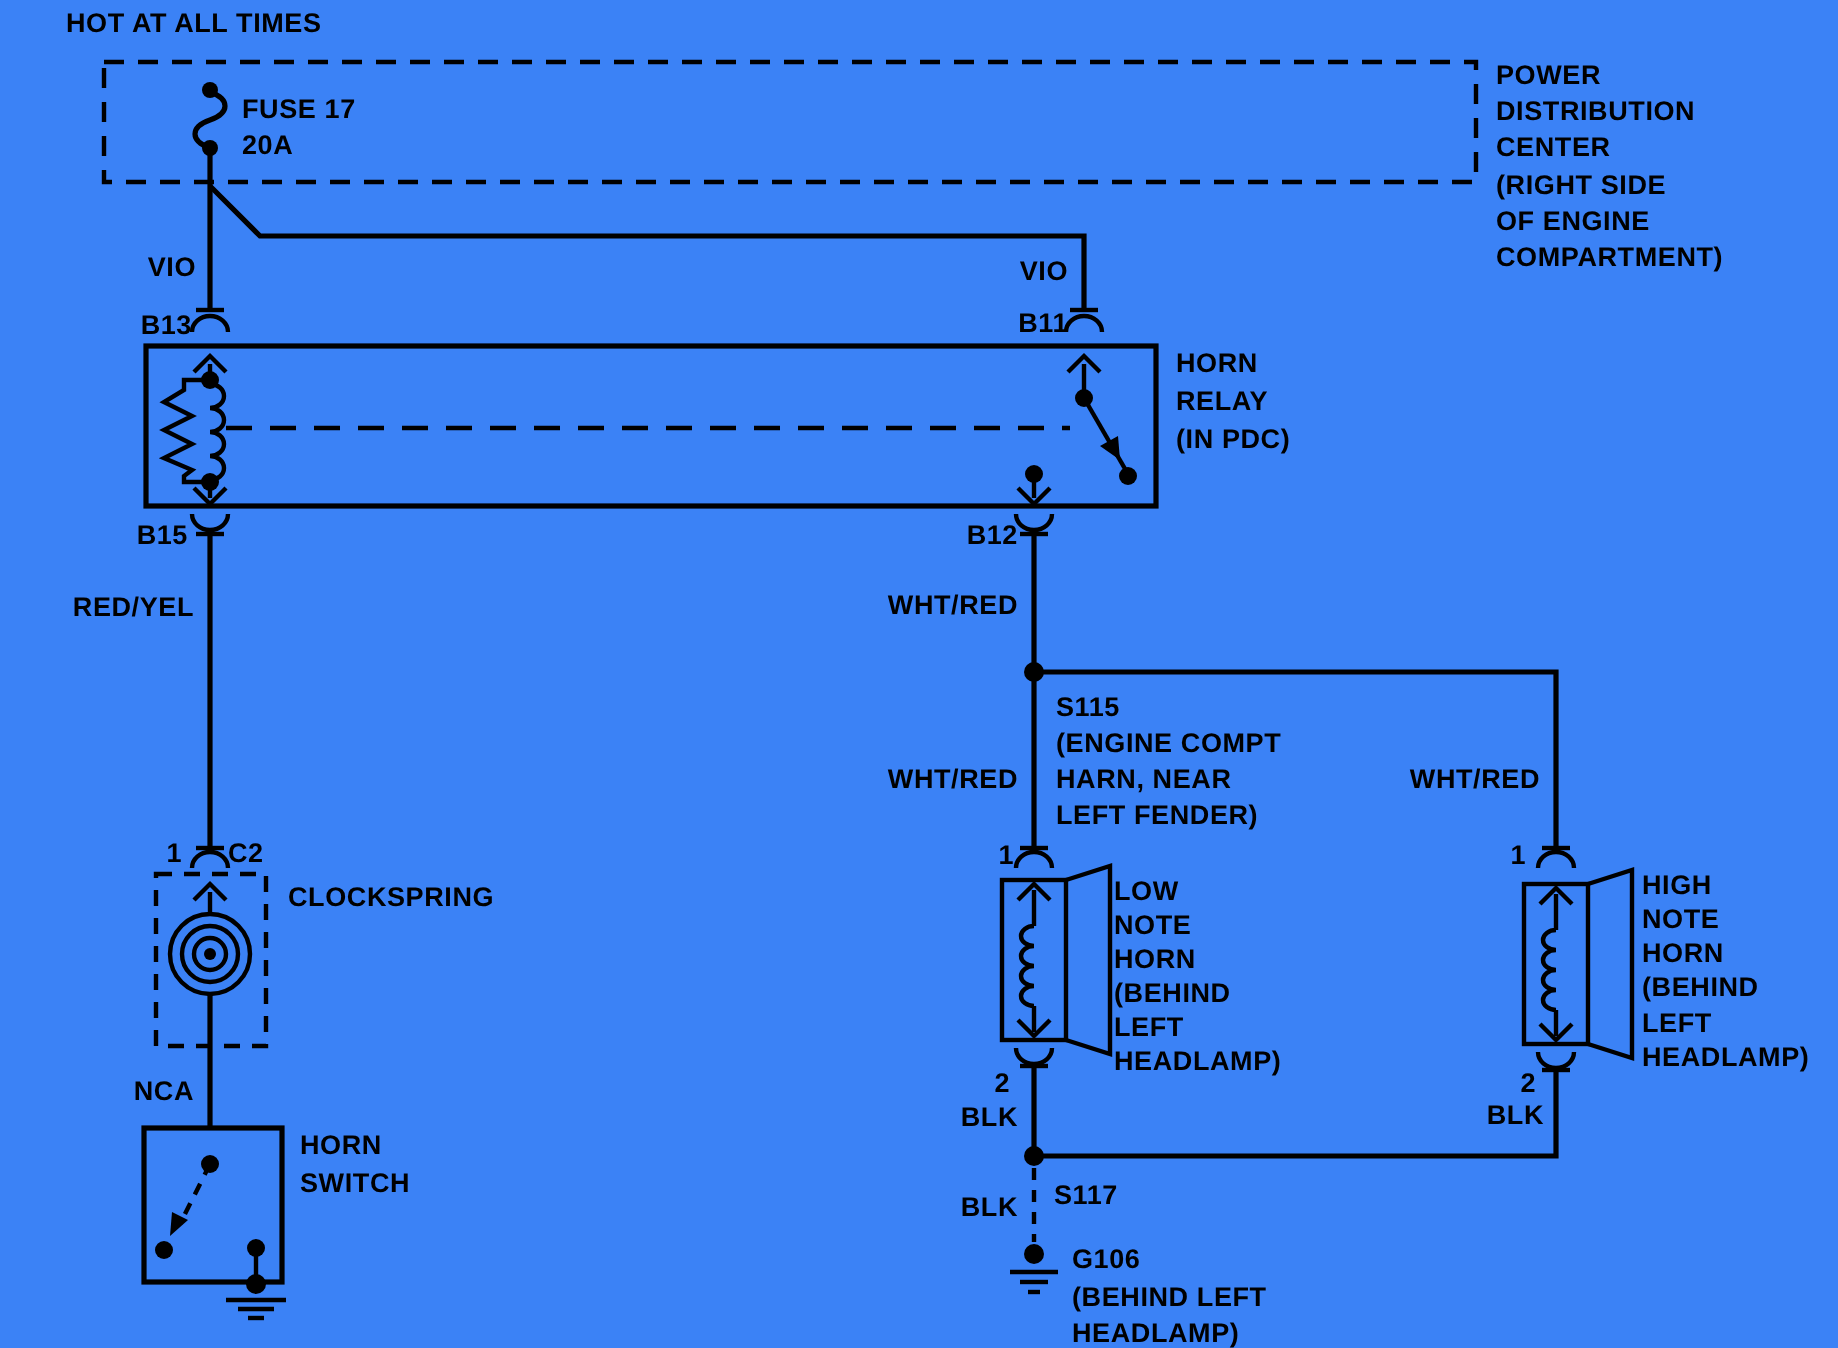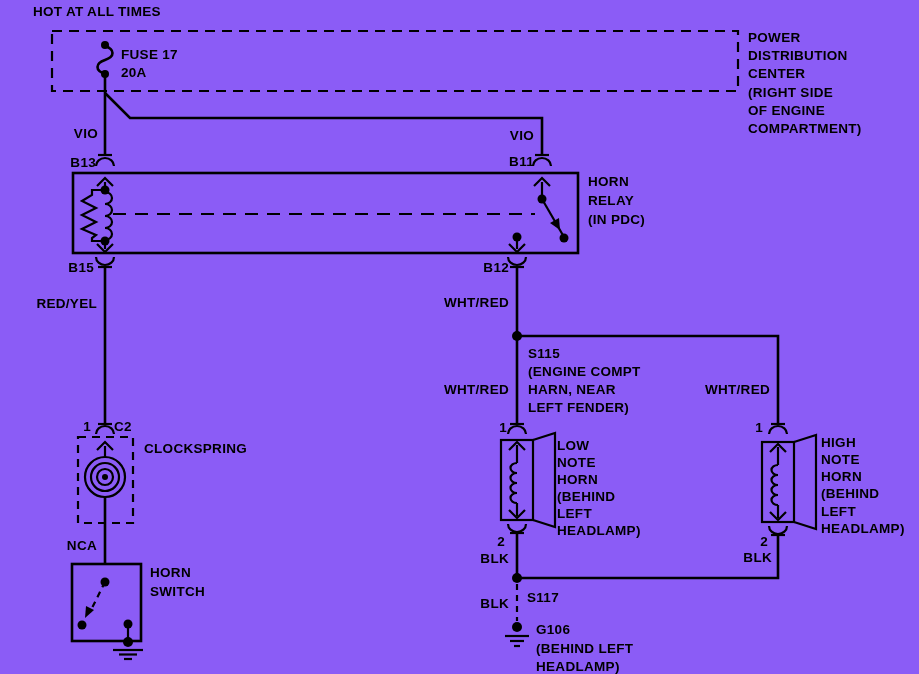--- a/index.html
+++ b/index.html
@@ -1,16 +1,16 @@
 <!DOCTYPE html>
 <html><head>
 <meta charset="utf-8">
 <style>
   html,body{margin:0;padding:0;background:#ffffff;}
-  .stage{position:relative;width:919px;height:674px;background:#8b5cf6;overflow:hidden;}
+  .stage{position:relative;width:919px;height:674px;background:#3b82f6;overflow:hidden;}
   svg{display:block;}
   svg text{
     font-family:"Liberation Sans","DejaVu Sans",sans-serif;
     font-weight:700;font-size:13.5px;fill:#000;letter-spacing:0.3px;
     stroke:none;
   }
   .end{text-anchor:end;}
   .w{stroke:#000;stroke-width:2.6;fill:none;}
   .thin{stroke:#000;stroke-width:2.2;fill:none;}
   .dot{fill:#000;stroke:none;}

